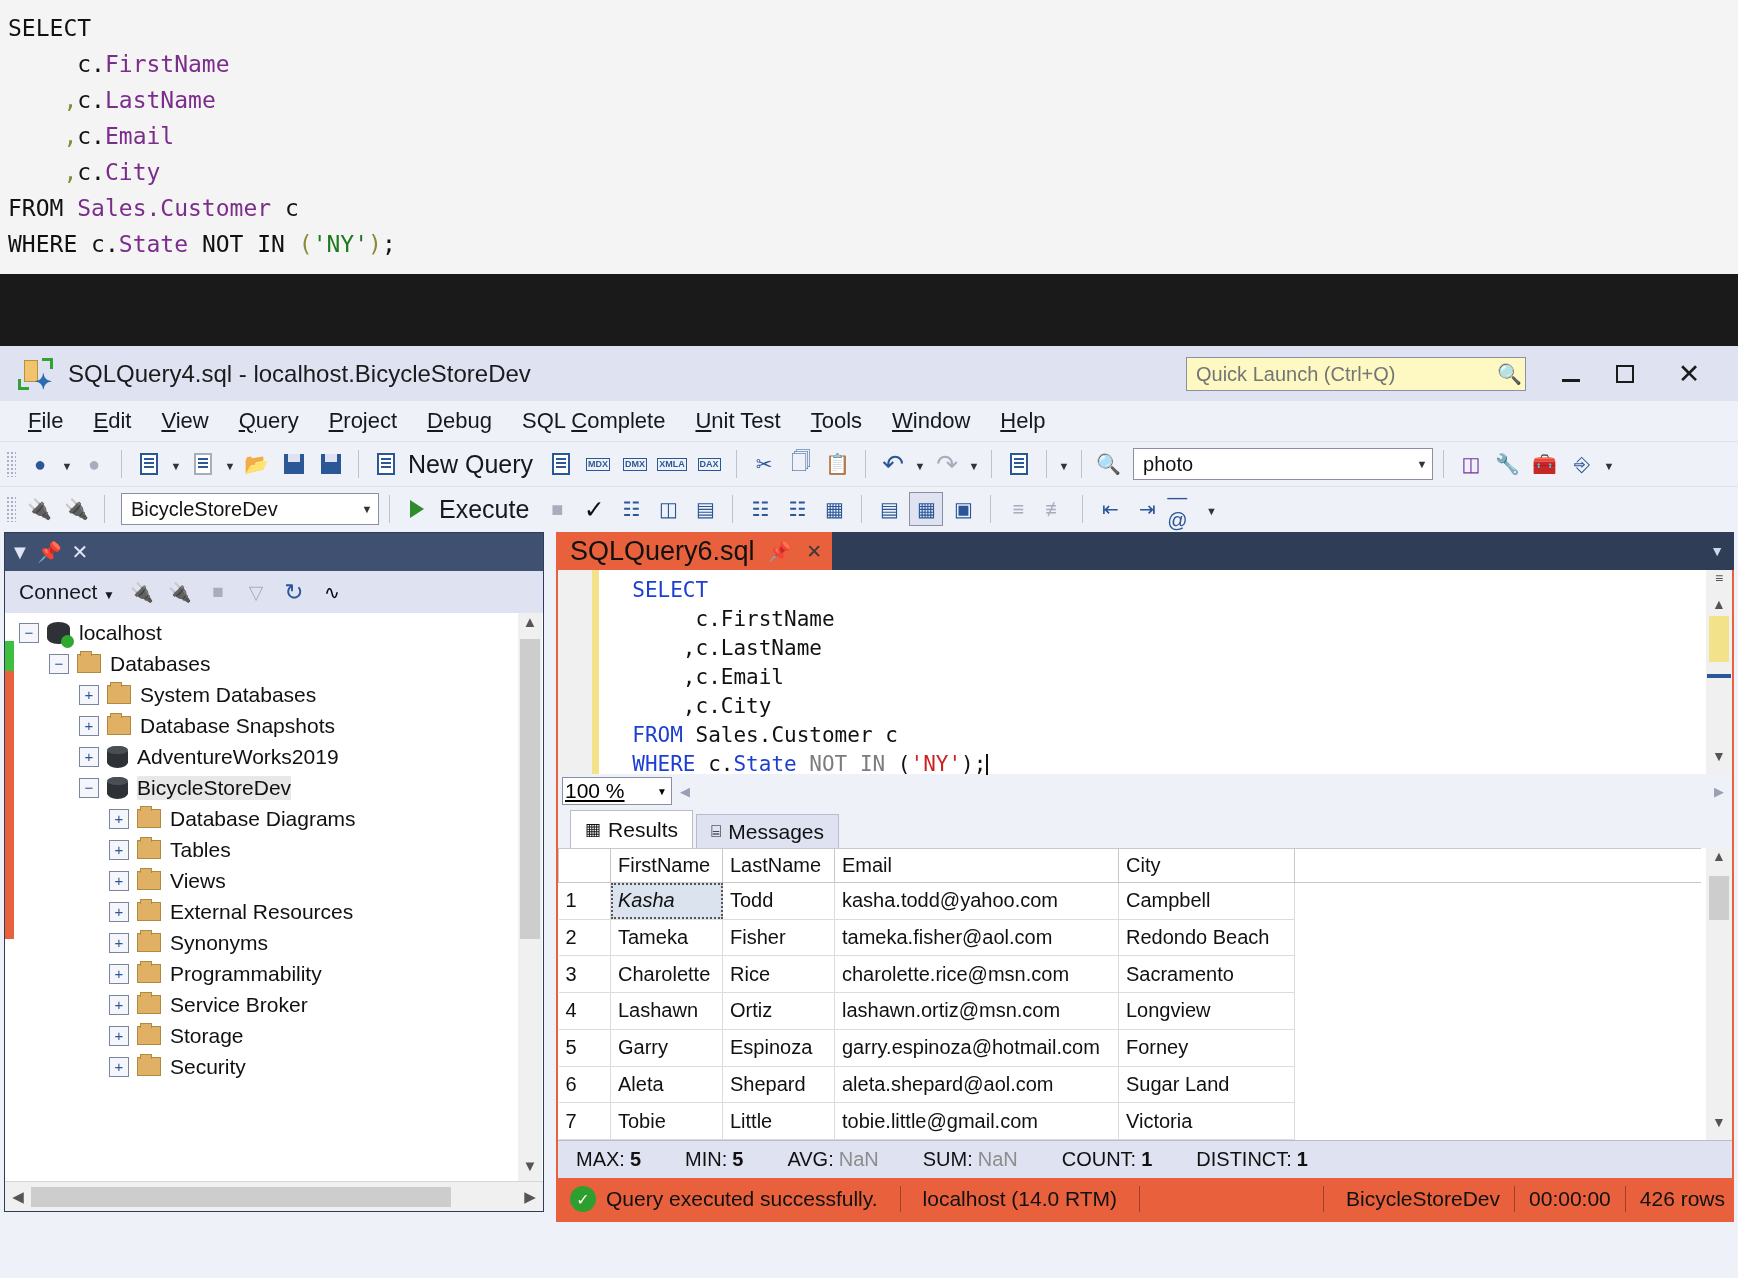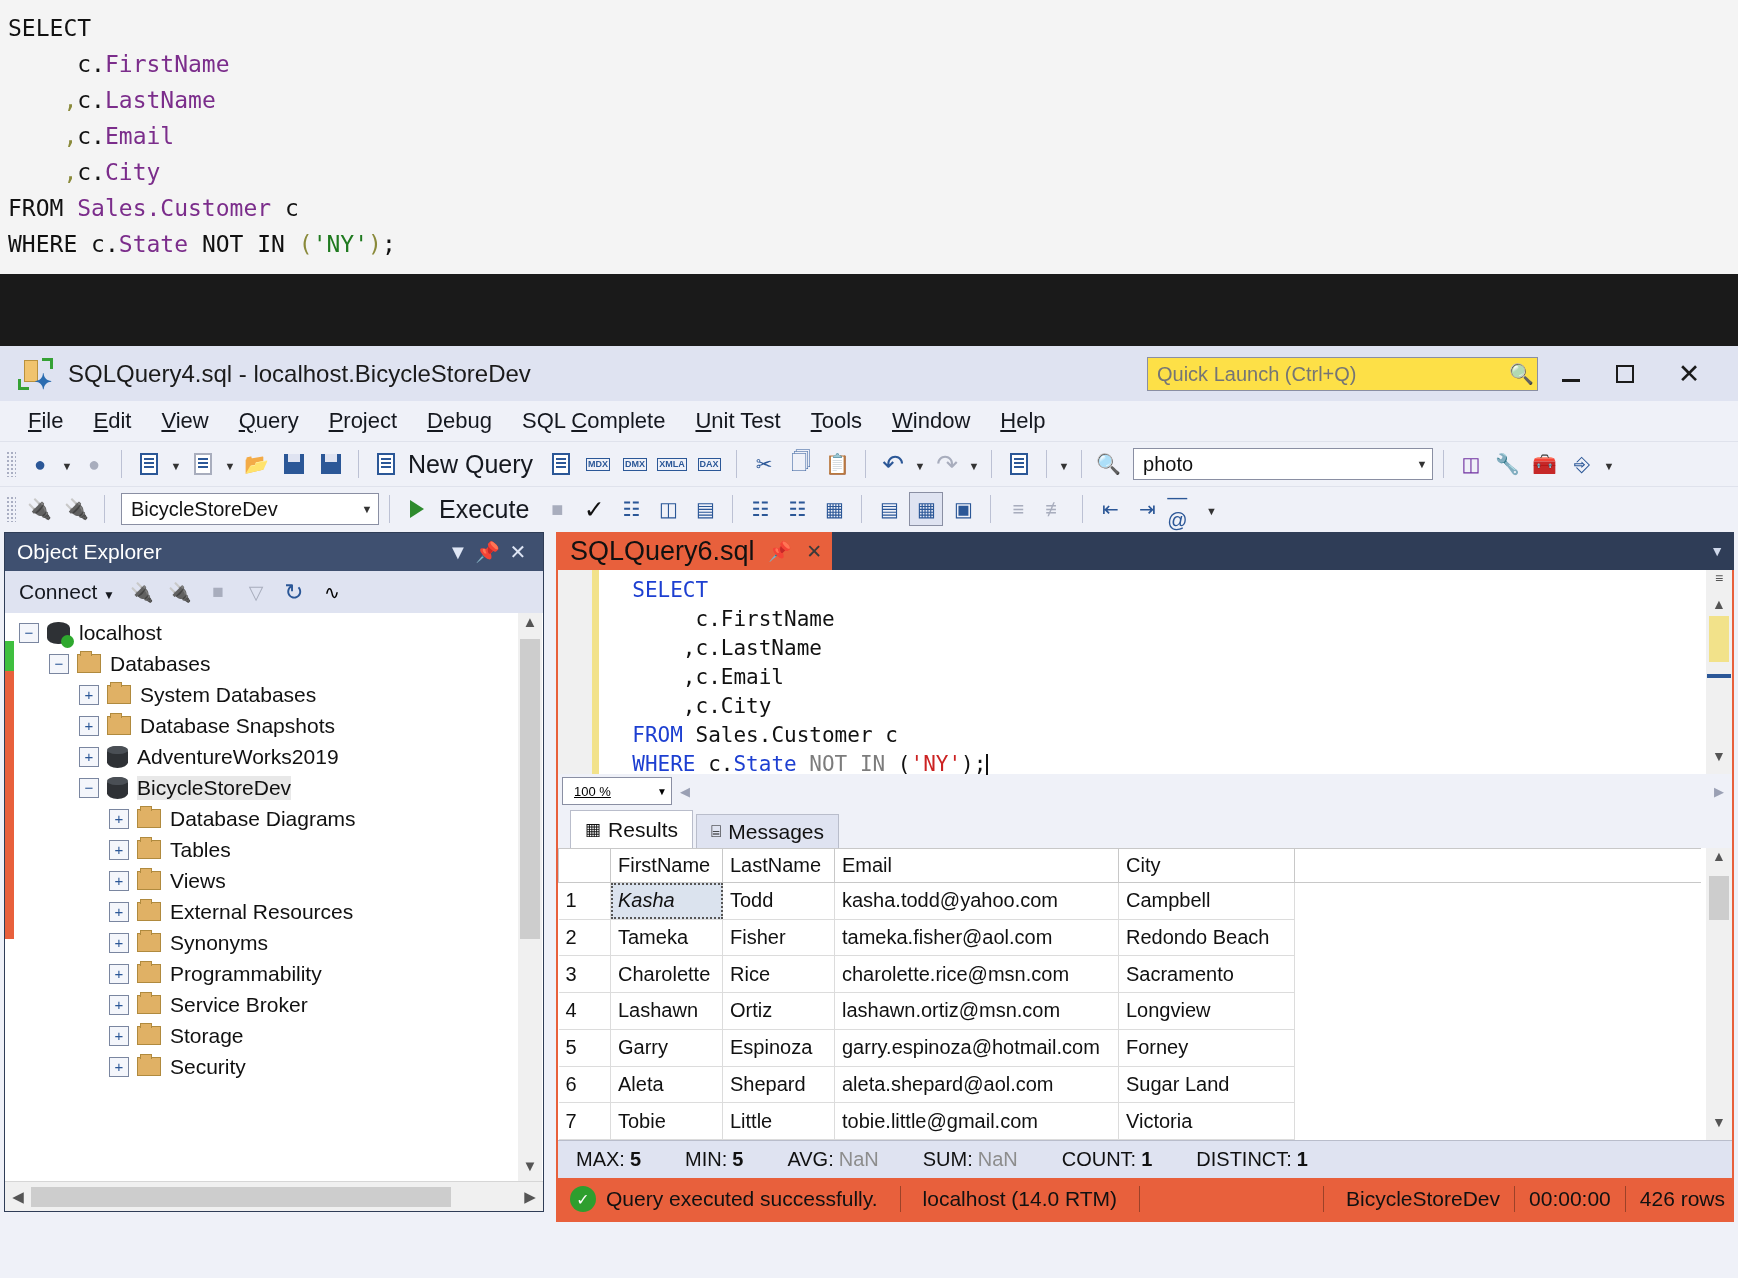--- a/index.html
+++ b/index.html
@@ -23,22 +23,22 @@
   #ssms { position:absolute; left:0; top:346px; width:1738px; height:932px; background:#eff1f8; }
 
   
   #titlebar { position:relative; height:55px; background:#dfe3f1; display:flex; align-items:center; }
   #app-icon { width:36px; height:32px; margin-left:18px; position:relative; }
   #app-icon .sq1 { position:absolute; left:6px; top:2px; width:14px; height:22px; background:#f0c36d; border:1px solid #b9913c;}
   #app-icon .br1 { position:absolute; right:1px; top:0; width:11px; height:11px; border-top:3px solid #35a135; border-right:3px solid #35a135;}
   #app-icon .br2 { position:absolute; left:0px; bottom:0px; width:11px; height:11px; border-bottom:3px solid #35a135; border-left:3px solid #35a135;}
   #app-icon .star { position:absolute; right:2px; bottom:-2px; color:#2b6cb0; font-size:21px; line-height:21px; font-weight:bold;}
   #title-text { margin-left:14px; font-size:24px; color:#1b1b1b; }
-  #quick-launch { position:absolute; right:200px; top:11px; width:391px; height:34px;
-    background:#fde047; border:1px solid #8a8fa3; display:flex; align-items:center; }
+  #quick-launch { position:absolute; right:212px; top:11px; width:340px; height:34px;
+    background:#fef9c3; border:1px solid #8a8fa3; display:flex; align-items:center; }
   #quick-launch input { border:0; outline:0; background:transparent; flex:1;
     font-family:"Liberation Sans", sans-serif; font-size:20px; color:#6b6b6b; padding-left:9px; }
   #ql-icon { width:30px; text-align:center; color:#4b4b6b; font-size:20px; }
   .wbtn { position:absolute; top:8px; width:50px; height:40px; display:flex; align-items:center;
     justify-content:center; color:#1b1b1b; font-size:22px; }
   #w-min { right:142px; } #w-max { right:88px; } #w-close { right:24px; font-size:27px; }
   #w-min .bar { width:18px; height:3px; background:#1b1b1b; margin-top:12px; }
   #w-max .box { width:18px; height:18px; border:2px solid #1b1b1b; }
 
   
@@ -129,21 +129,21 @@
   .s-gray { color:#7c7c7c; }
   .s-str { color:#cc2222; }
   .caretbar { display:inline-block; width:2px; height:21px; background:#111; vertical-align:-4px; }
   #ed-vscroll { width:26px; background:#f0f0f0; position:relative; }
   #ed-vscroll .sp { height:26px; text-align:center; font-size:14px; color:#555; }
   #ed-vthumb { position:absolute; left:3px; top:46px; width:20px; height:46px; background:#f2e28a; }
   #ed-mark { position:absolute; left:1px; top:104px; width:24px; height:4px; background:#2b5797; }
   #zoombar { height:34px; background:#eff1f8; display:flex; align-items:center; border-left:2px solid #e8603c; border-right:2px solid #e8603c; }
   #zoom-combo { width:110px; height:28px; background:#fff; border:1px solid #8a8fa3; display:flex;
     align-items:center; margin-left:4px; }
-  #zoom-combo .val { flex:1; font-size:13px; padding-left:11px;text-decoration:underline; }
+  #zoom-combo .val { flex:1; font-size:21px; padding-left:2px;text-decoration:underline; }
   #zoom-combo .dd { width:18px; text-align:center; font-size:10px; }
   #zoombar .hsl { flex:1; height:22px; margin:0 8px; display:flex; align-items:center; justify-content:space-between; color:#9aa0b4; font-size:13px; }
 
   
   #results { position:absolute; left:0; top:276px; width:1178px; height:414px;
     border:2px solid #e8603c; border-top:0; background:#fff; display:flex; flex-direction:column; }
   #res-tabs { height:40px; background:#eff1f8; display:flex; align-items:flex-end; padding-left:12px; }
   .rtab { height:34px; display:flex; align-items:center; padding:0 14px; font-size:21px; color:#111;
     border:1px solid #b9bdcb; border-bottom:0; background:#dfe3f1; margin-right:3px; }
   .rtab.active { background:#fff; height:38px; }
@@ -324,21 +324,20 @@
     <div class="tbi">⇤</div>
     <div class="tbi">⇥</div>
     <div class="tbi">—@</div>
     <div class="caret">▼</div>
   </div>
 
   <div id="main">
 
     <div id="oe">
       <div id="oe-head">
-        <div id="oe-title">Object Explorer</div>
         <div class="hb">▼</div>
         <div class="hb">📌</div>
         <div class="hb" style="margin-right:10px">✕</div>
       </div>
       <div id="oe-toolbar">
         <div id="connect-btn">
           <span>Connect</span>
           <span style="font-size:12px">▼</span>
         </div>
         <div class="oetb">🔌</div>

